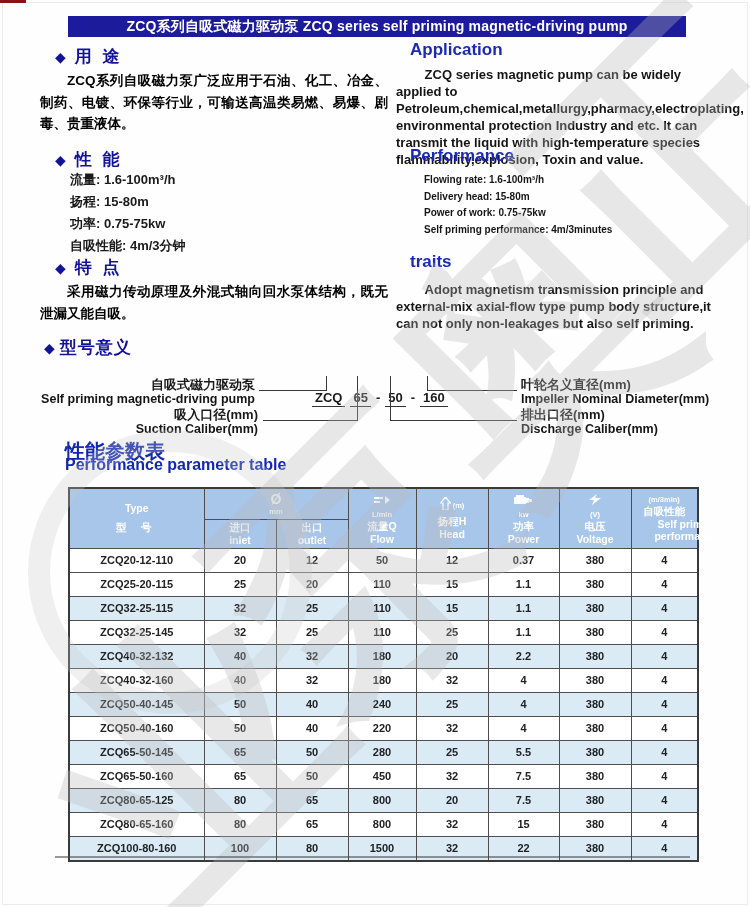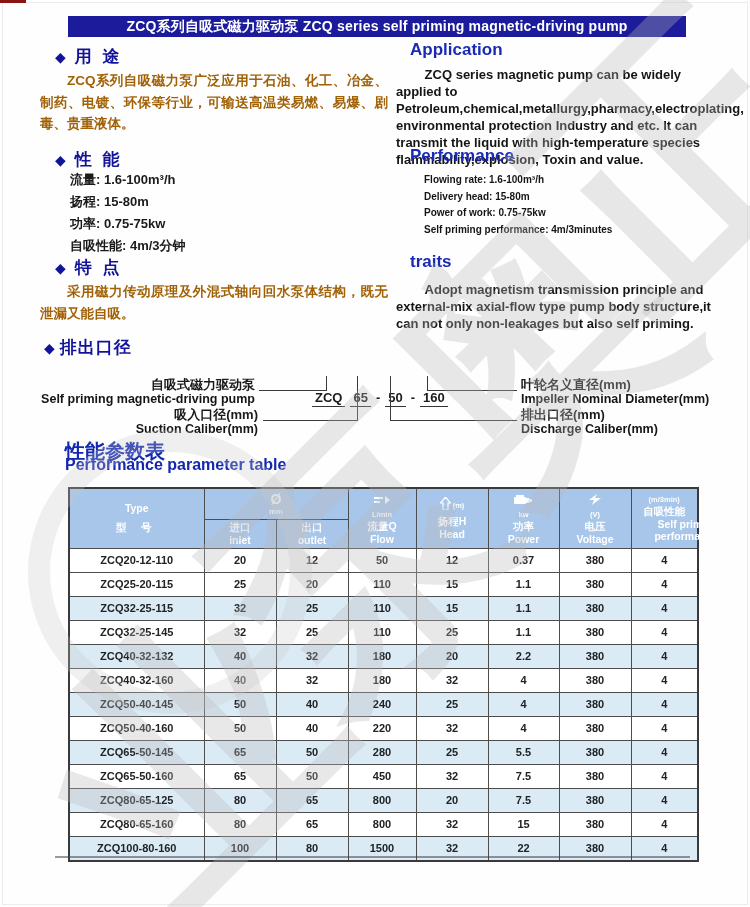--- a/index.html
+++ b/index.html
@@ -16,21 +16,21 @@
   .corner-mark{position:absolute;left:0;top:0;width:26px;height:3px;background:#8a1414;z-index:4;}
   .bottom-smudge{position:absolute;left:55px;top:856px;width:635px;height:2px;
       background:rgba(70,70,70,.55);z-index:4;filter:blur(.4px);}
   
   .banner{left:68px;top:16px;width:618px;height:21px;background:#1b1b9b;color:#fff;
       font-weight:bold;font-size:14px;text-align:center;line-height:21px;letter-spacing:.2px;}
   
   .zh-h{font-size:17px;font-weight:bold;color:#12129a;letter-spacing:3px;white-space:nowrap;}
   .zh-h .dia{font-size:14px;margin-right:9px;letter-spacing:0;}
   .en-h{font-size:17px;font-weight:bold;color:#1a2ab2;white-space:nowrap;}
-  .zh-body{font-size:13.5px;line-height:21.5px;color:#a16207;font-weight:600;
+  .zh-body{font-size:13.5px;line-height:21.5px;color:#000000;font-weight:600;
       text-indent:2em;text-align:justify;}
   .en-body{font-size:13px;line-height:17px;color:#151515;font-weight:600;text-indent:2.2em;}
   .plist-zh div{font-size:13px;font-weight:600;color:#1a1a1a;line-height:22px;white-space:nowrap;}
   .plist-en div{font-size:10px;font-weight:600;color:#151515;line-height:16.5px;white-space:nowrap;}
   
   .code-row{display:flex;align-items:flex-start;gap:5px;font-size:13px;font-weight:bold;color:#1a1a1a;}
   .code-part{border-bottom:1px solid #333;padding:0 3px 1px 3px;}
   .mline{position:absolute;background:#3a3a3a;}
   .mlabel-zh{font-size:13px;font-weight:600;color:#1a1a1a;line-height:15px;white-space:nowrap;}
   .mlabel-en{font-size:12.5px;font-weight:600;color:#151515;line-height:14px;white-space:nowrap;}
@@ -101,21 +101,21 @@
 
     <div class="abs zh-h" style="left:55px;top:256px;">
       <span class="dia">◆</span><span>特 点</span>
     </div>
     <div class="abs zh-body" style="left:40px;top:281px;width:348px;">采用磁力传动原理及外混式轴向回水泵体结构，既无泄漏又能自吸。</div>
 
     <div class="abs en-h" style="left:410px;top:252px;">traits</div>
     <div class="abs en-body" style="left:396px;top:281px;width:322px;">Adopt magnetism transmission principle and external-mix axial-flow type pump body structure,it can not only non-leakages but also self priming.</div>
 
     <div class="abs zh-h" style="left:44px;top:336px;letter-spacing:1px;">
-      <span class="dia" style="margin-right:5px;">◆</span><span>排出口径</span>
+      <span class="dia" style="margin-right:5px;">◆</span><span>型号意义</span>
     </div>
 
     <div class="abs code-row" style="left:312px;top:358px;margin-top:32px;">
       <span class="code-part">ZCQ</span>
       <span class="code-part">65</span>
       <span>-</span>
       <span class="code-part">50</span>
       <span>-</span>
       <span class="code-part">160</span>
     </div>

